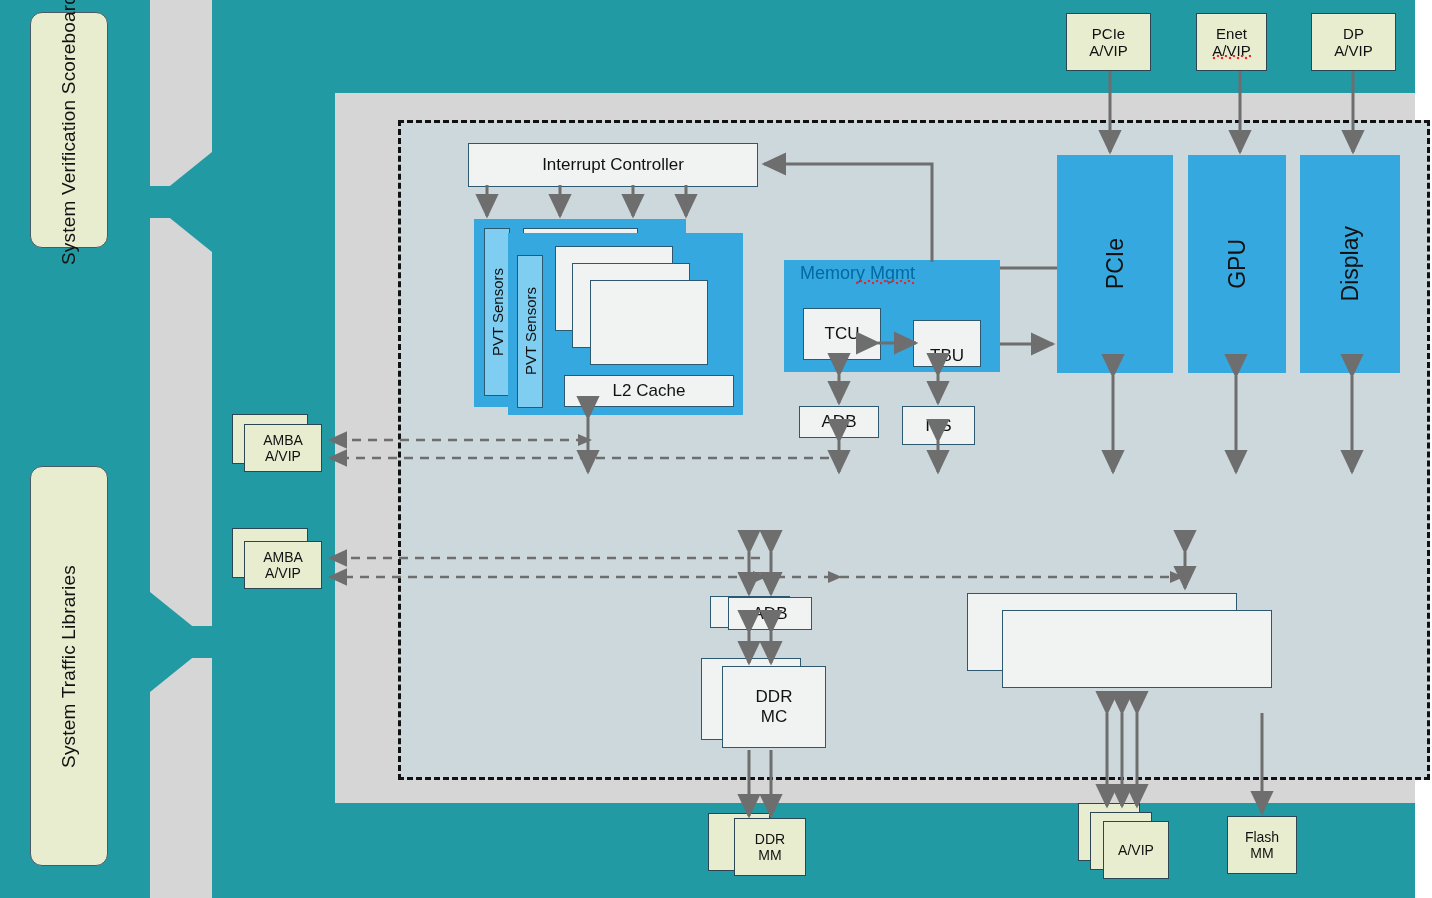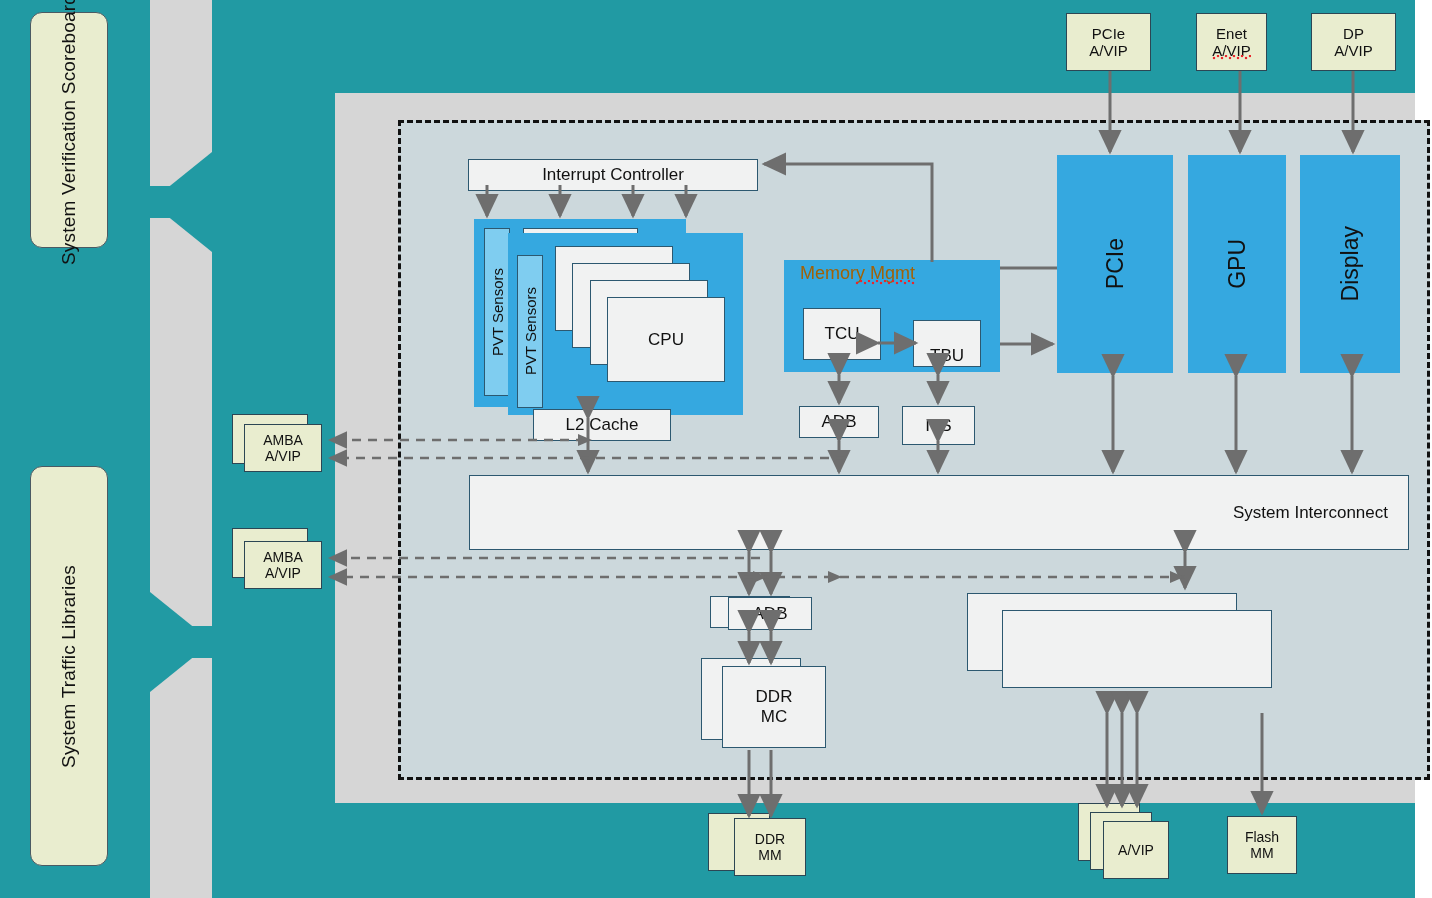--- a/index.html
+++ b/index.html
@@ -96,47 +96,44 @@
   </div>
 
   <div class="ghost" style="left:232px;top:528px;width:76px;height:50px;"></div>
   <div class="vipbox small" style="left:244px;top:541px;width:78px;height:48px;">
     <div>
       <div>AMBA</div>
       <div>A/VIP</div>
     </div>
   </div>
 
-  <div class="whitebox" style="left:468px;top:159px;width:290px;height:32px;">
+  <div class="whitebox" style="left:468px;top:143px;width:290px;height:44px;">
     <span>Interrupt Controller</span>
   </div>
 
   <div class="bluebox" style="left:474px;top:219px;width:212px;height:188px;"></div>
   <div class="pvt" style="left:484px;top:228px;width:26px;height:168px;">
     <span>PVT Sensors</span>
   </div>
   <div class="whiteghost" style="left:523px;top:228px;width:115px;height:26px;"></div>
 
   <div class="bluebox" style="left:508px;top:233px;width:235px;height:182px;"></div>
   <div class="pvt" style="left:517px;top:255px;width:26px;height:153px;">
     <span>PVT Sensors</span>
   </div>
 
   <div class="whiteghost" style="left:555px;top:246px;width:118px;height:85px;"></div>
   <div class="whiteghost" style="left:572px;top:263px;width:118px;height:85px;"></div>
   <div class="whiteghost" style="left:590px;top:280px;width:118px;height:85px;"></div>
-  <div class="whitebox" style="left:607px;top:297px;width:118px;height:85px;">
-    <span>CPU</span>
-  </div>
-  <div class="whitebox" style="left:533px;top:375px;width:138px;height:32px;margin-top:34px;">
+  <div class="whitebox" style="left:564px;top:375px;width:170px;height:32px;">
     <span>L2 Cache</span>
   </div>
 
   <div class="bluebox" style="left:784px;top:260px;width:216px;height:112px;"></div>
-  <div style="position:absolute;left:800px;top:263px;font-size:18px;color:#a16207;">
+  <div style="position:absolute;left:800px;top:263px;font-size:18px;color:#0369a1;">
     <span class="sq-wrap">
       <span>Memory Mgmt</span>
       <span class="squig" style="left:48%;width:52%;"></span>
     </span>
   </div>
   <div class="whitebox" style="left:803px;top:308px;width:78px;height:52px;">
     <span>TCU</span>
   </div>
   <div class="whitebox" style="left:913px;top:320px;width:68px;height:47px;align-items:flex-end;">
     <span>TBU</span>
@@ -152,23 +149,20 @@
   <div class="bluebox vert" style="left:1057px;top:155px;width:116px;height:218px;">
     <span>PCIe</span>
   </div>
   <div class="bluebox vert" style="left:1188px;top:155px;width:98px;height:218px;">
     <span>GPU</span>
   </div>
   <div class="bluebox vert" style="left:1300px;top:155px;width:100px;height:218px;">
     <span>Display</span>
   </div>
 
-  <div class="whitebox" style="left:469px;top:475px;width:940px;height:75px;justify-content:flex-end;">
-    <span style="margin-right:20px;">System Interconnect</span>
-  </div>
 
   <div class="whiteghost" style="left:710px;top:596px;width:80px;height:32px;"></div>
   <div class="whitebox" style="left:728px;top:597px;width:84px;height:33px;">
     <span>ADB</span>
   </div>
 
   <div class="whiteghost" style="left:701px;top:658px;width:100px;height:82px;"></div>
   <div class="whitebox" style="left:722px;top:666px;width:104px;height:82px;">
     <div>
       <div>DDR</div>

